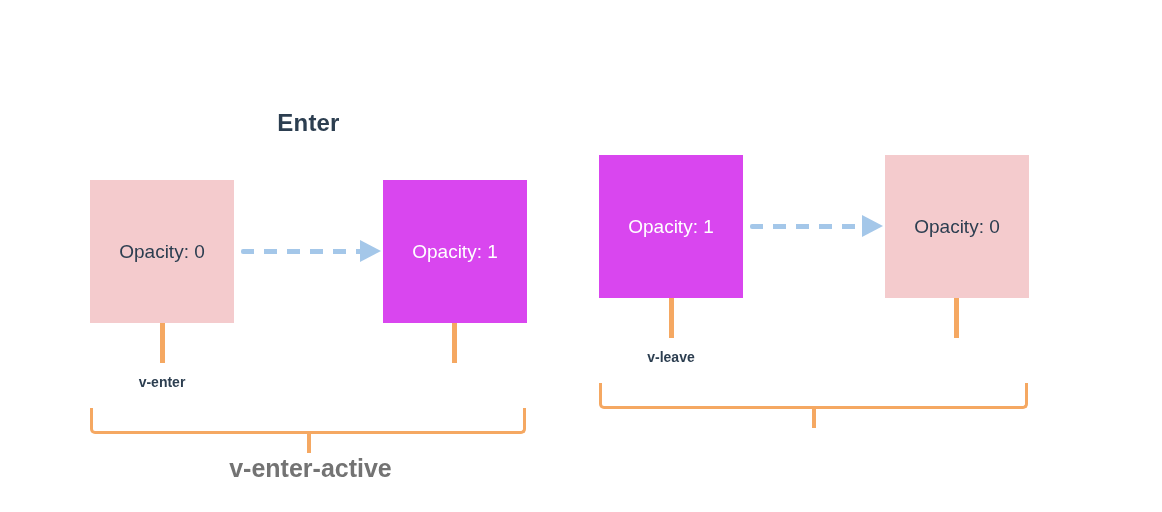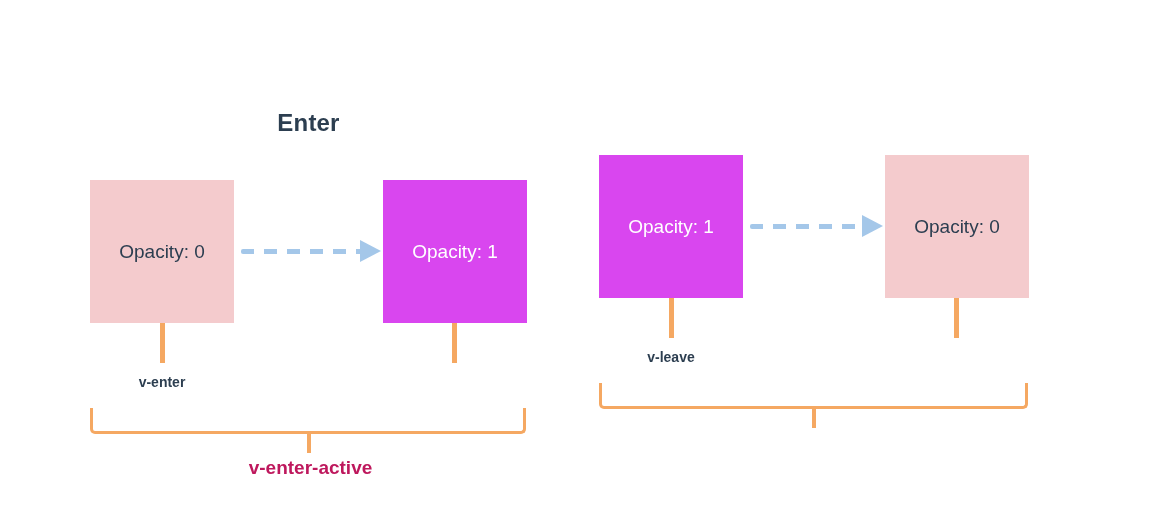--- a/index.html
+++ b/index.html
@@ -72,22 +72,22 @@
     border-bottom-left-radius: 5px;
     border-bottom-right-radius: 5px;
   }
   .bracket-stem {
     position: absolute; top: 409px; left: 50%; margin-left: -2px;
     width: 4px; height: 19px; background: #f5a862;
   }
 
   .active-label {
     position: absolute; top: 429px; left: 4px; right: 0;
-    text-align: center; font-size: 19px; font-weight: 700;
-    color: #be185d; line-height: 28px;
+    text-align: center; font-size: 25px; font-weight: 700;
+    color: #737373; line-height: 28px;
   }
 </style>
 </head>
 <body>
 
 <div class="scene">
 
   <section class="panel panel-enter">
     <h2 class="panel-title">Enter</h2>
 

